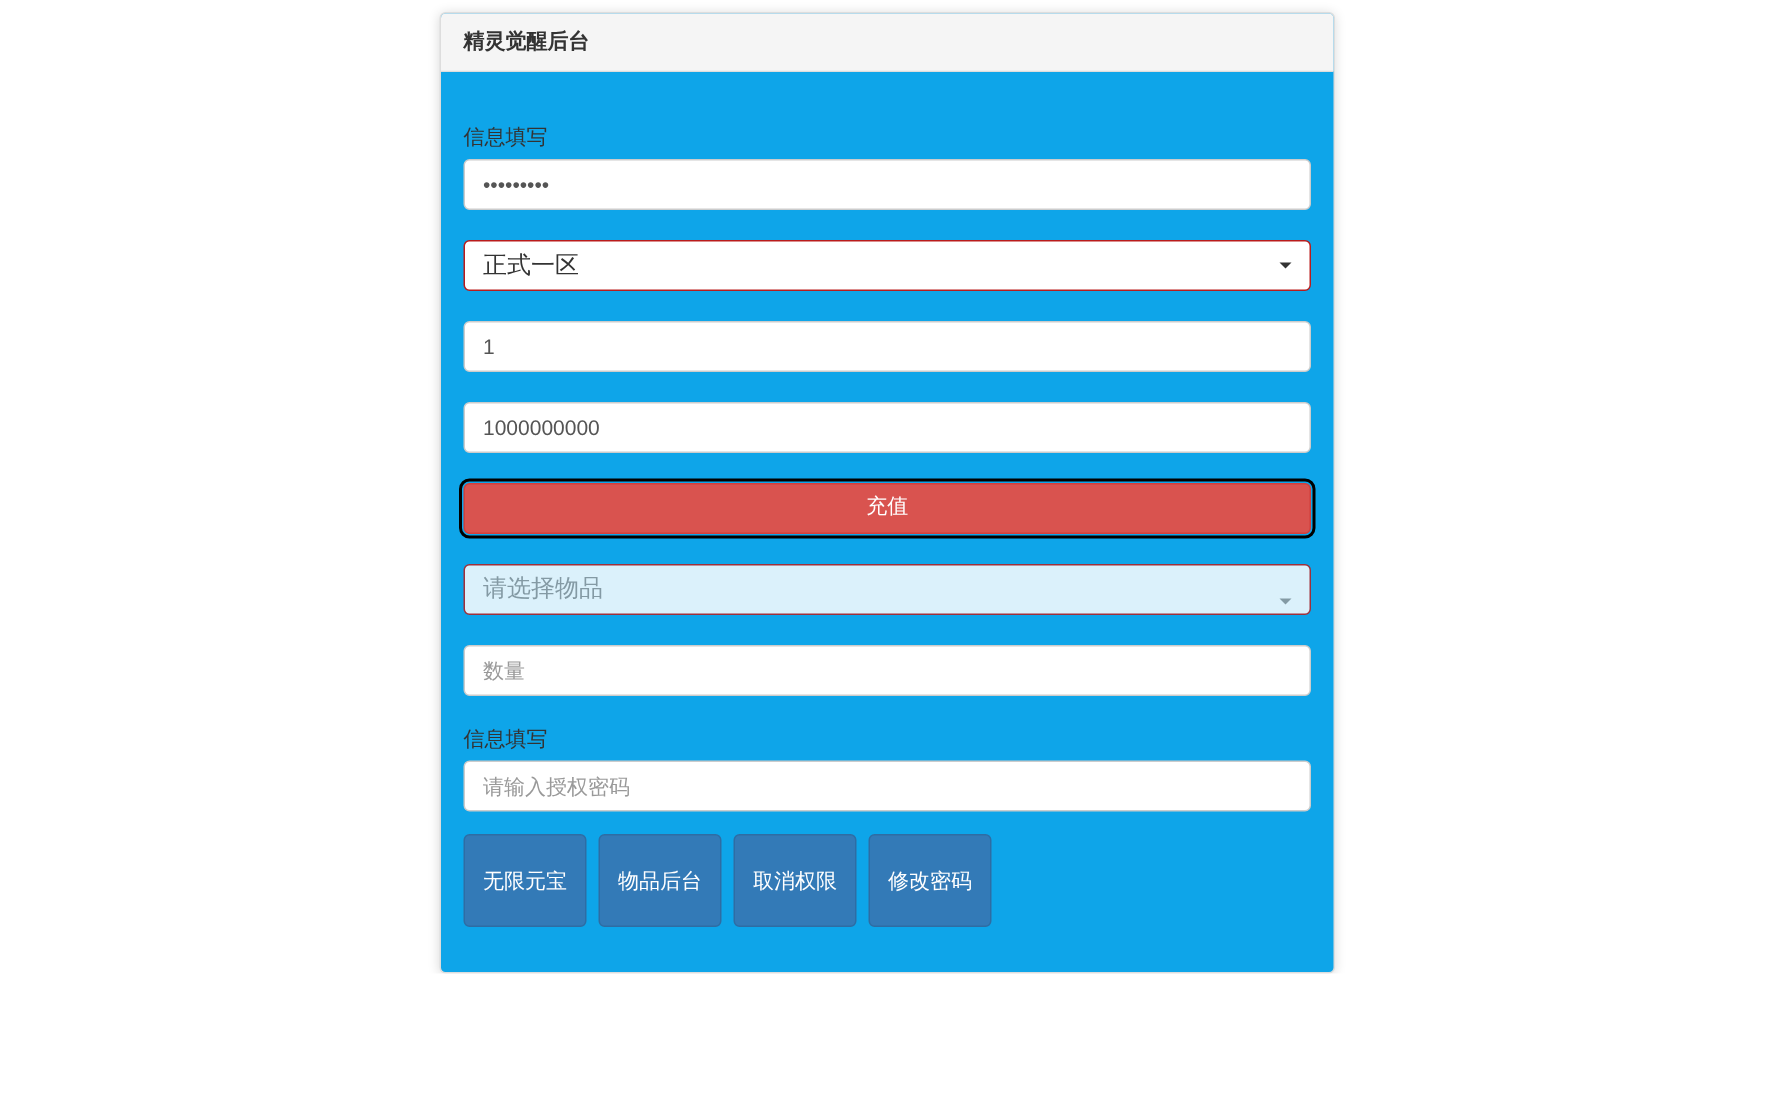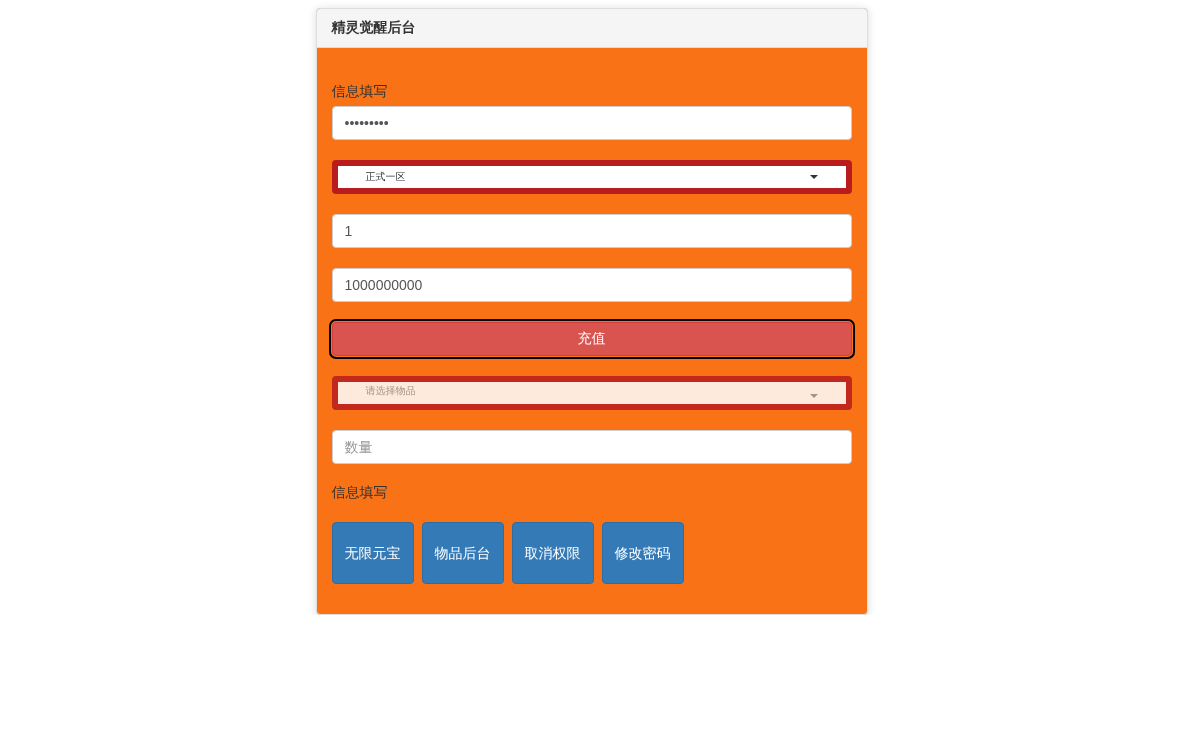--- a/index.html
+++ b/index.html
@@ -8,26 +8,26 @@
       padding: 0;
     }
     body {
       font-family: "Helvetica Neue", Helvetica, Arial, "Microsoft YaHei", sans-serif;
       font-size: 14px;
       color: #333;
       background: #fff;
       padding-top: 8px;
     }
     .panel {
-      width: 552px;
+      width: 597px;
       margin: 0 auto;
       border: 1px solid #ddd;
       border-radius: 4px;
       box-shadow: 0 1px 8px rgba(0,0,0,0.15);
-      background: #f97316;
+      background: #0ea5e9;
     }
     .panel-heading {
       padding: 10px 15px;
       border-bottom: 1px solid #ddd;
       background-color: #f5f5f5;
       border-top-left-radius: 3px;
       border-top-right-radius: 3px;
       font-weight: bold;
       color: #333;
     }
@@ -91,25 +91,25 @@
       outline: 2px solid #000;
       outline-offset: 1px;
       font-family: Liberation Mono, monospace;
     }
     .dropdown-toggle {
       display: flex;
       align-items: center;
       justify-content: space-between;
       width: 100%;
       height: 34px;
-      padding: 6px 28px;
-      font-size: 10px;
+      padding: 6px 12px;
+      font-size: 16px;
       color: #333;
       background-color: #fff;
-      border: 6px solid #b91c1c;
+      border: 1px solid #b91c1c;
       border-radius: 4px;
       cursor: pointer;
       text-align: left;
     }
     .dropdown-toggle.disabled {
       background-color: #fff;
       color: #999;
       cursor: not-allowed;
       opacity: 0.85;
       align-items: flex-end;
@@ -174,20 +174,21 @@
       </div>
     </div>
 
     <div class="form-group">
       <input type="text" class="form-control" placeholder="数量" style="">
     </div>
 
 
     <div class="form-group">
       <label>信息填写</label>
+      <input type="text" class="form-control" placeholder="请输入授权密码" style="">
     </div>
 
     <div class="btn-row">
       <button class="btn btn-primary">无限元宝</button>
       <button class="btn btn-primary">物品后台</button>
       <button class="btn btn-primary">取消权限</button>
       <button class="btn btn-primary">修改密码</button>
     </div>
 
   </div>

